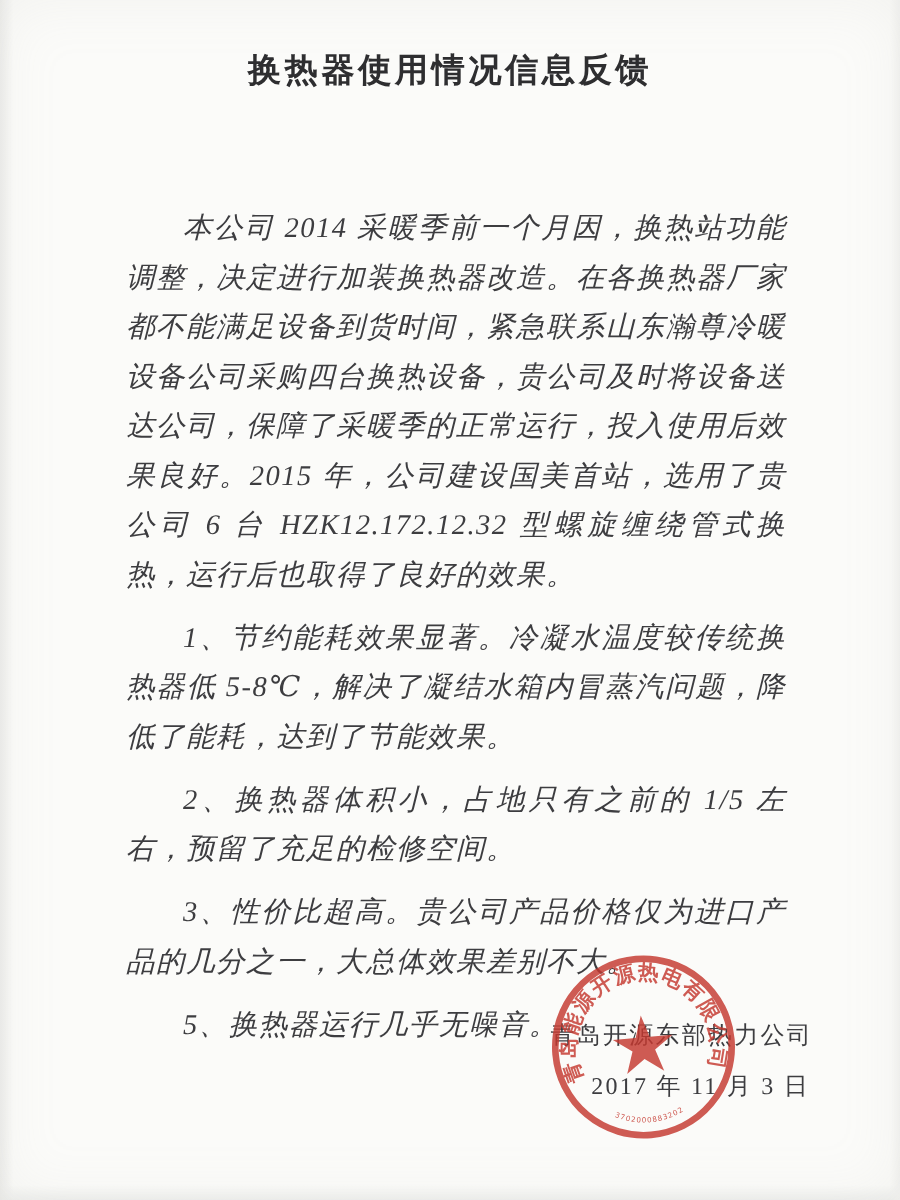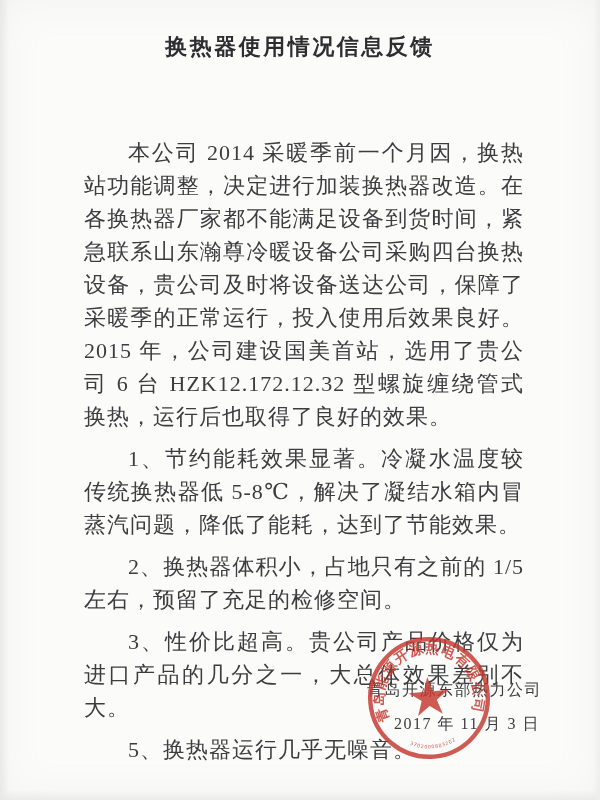--- a/index.html
+++ b/index.html
@@ -24,24 +24,25 @@
     text-align:center;
     font-size:22px;
     font-weight:bold;
     color:#2e2e30;
     letter-spacing:2.5px;
   }
   .doc-body{
     position:absolute;
     left:84px; right:76px; top:136px;
     color:#3d3d40;
-    font-size:22px;
+    font-size:19px;
     line-height:33px;
     letter-spacing:1px;
     text-align:justify;
+    font-style:italic;
   }
   .doc-body p{
     margin:0 0 9px 0;
     text-indent:2em;
   }
   .signature{
     position:absolute;
     right:58px; top:680px;
     text-align:right;
     color:#3d3d40;

